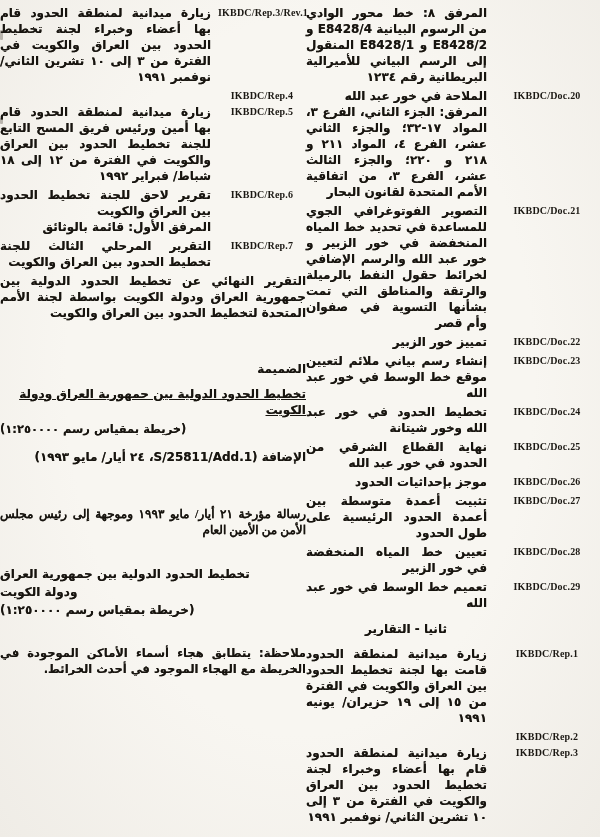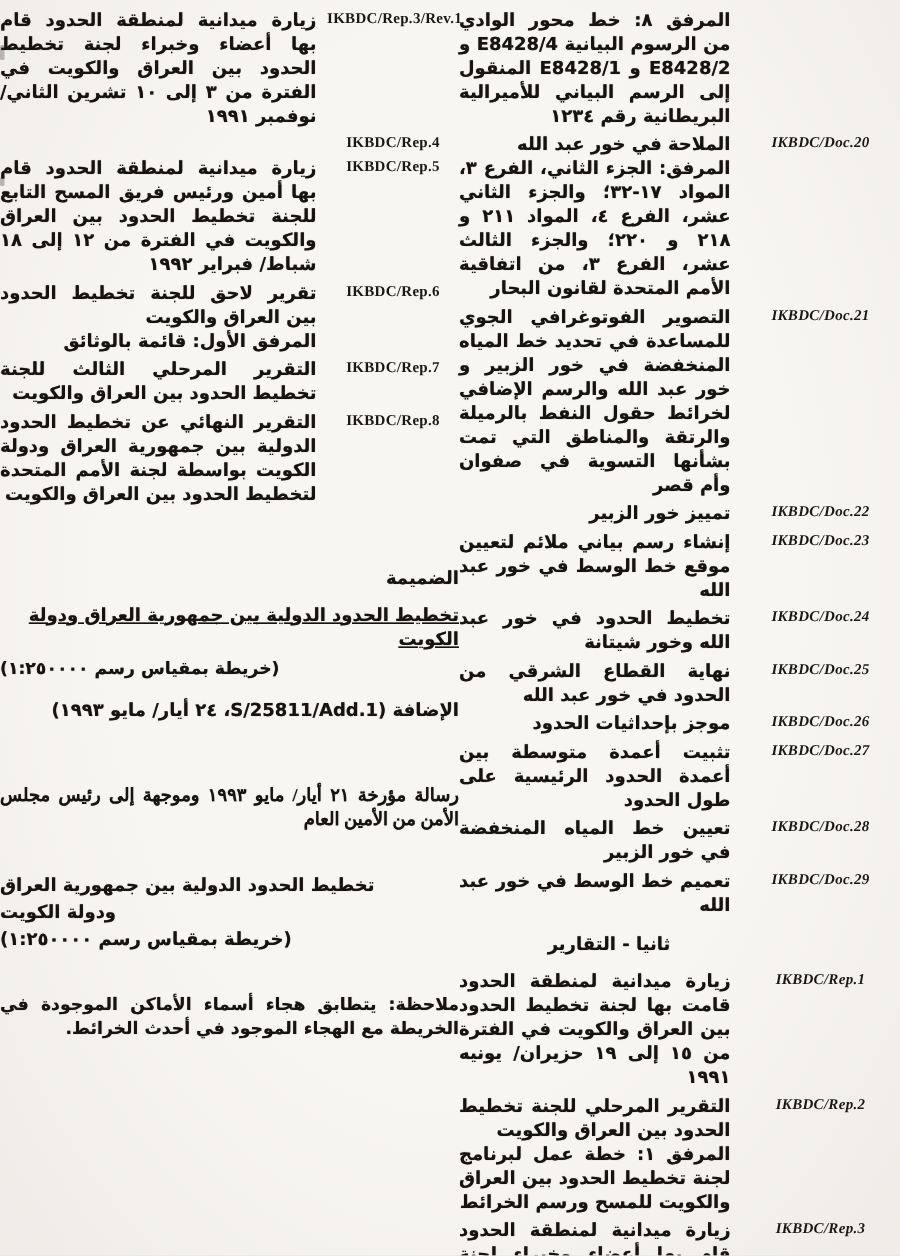--- a/index.html
+++ b/index.html
@@ -30,21 +30,21 @@
     direction:ltr;
     text-align:center;
     font-family:"Liberation Serif",serif;
     font-weight:bold;
     font-size:10px;
     padding:2px 0 0 7px;
     letter-spacing:.2px;
     white-space:nowrap;
     color:#1b1813;
   }
-  .col-right .entry .code{width:106px;font-style:italic;}
+  .col-right .entry .code{width:106px;}
   .col-left  .entry .code{width:88px;}
   .entry .text{
     flex:1;
     direction:rtl;
     text-align:justify;
     white-space:pre-line;
     font-size:12px;
     line-height:16px;
     font-weight:bold;
     text-shadow:0 0 .5px rgba(25,20,12,.65);
@@ -149,22 +149,20 @@
 
     <div>
 
         <div class="entry">
           <div class="code">IKBDC/Rep.1</div>
           <div class="text">زيارة ميدانية لمنطقة الحدود قامت بها لجنة تخطيط الحدود بين العراق والكويت في الفترة من ١٥ إلى ١٩ حزيران/ يونيه ١٩٩١</div>
         </div>
 
         <div class="entry">
           <div class="code">IKBDC/Rep.2</div>
-          <div class="text">التقرير المرحلي للجنة تخطيط الحدود بين العراق والكويت
-المرفق ١: خطة عمل لبرنامج لجنة تخطيط الحدود بين العراق والكويت للمسح ورسم الخرائط</div>
         </div>
 
         <div class="entry">
           <div class="code">IKBDC/Rep.3</div>
           <div class="text">زيارة ميدانية لمنطقة الحدود قام بها أعضاء وخبراء لجنة تخطيط الحدود بين العراق والكويت في الفترة من ٣ إلى ١٠ تشرين الثاني/ نوفمبر ١٩٩١</div>
         </div>
       </div>
   </div>
 
   <div class="col col-left">
@@ -189,21 +187,20 @@
           <div class="text">تقرير لاحق للجنة تخطيط الحدود بين العراق والكويت
 المرفق الأول: قائمة بالوثائق</div>
         </div>
 
         <div class="entry">
           <div class="code">IKBDC/Rep.7</div>
           <div class="text">التقرير المرحلي الثالث للجنة تخطيط الحدود بين العراق والكويت</div>
         </div>
 
         <div class="entry">
-          <div class="code">IKBDC/Rep.8</div>
           <div class="text">التقرير النهائي عن تخطيط الحدود الدولية بين جمهورية العراق ودولة الكويت بواسطة لجنة الأمم المتحدة لتخطيط الحدود بين العراق والكويت</div>
         </div>
       </div>
 
     <div class="sec right supp-heading">الضميمة</div>
     <div class="sec right supp-title">تخطيط الحدود الدولية بين جمهورية العراق ودولة الكويت</div>
     <div class="sec center supp-scale">(خريطة بمقياس رسم ١:٢٥٠٠٠٠)</div>
 
     <div class="sec right addendum">الإضافة (S/25811/Add.1، ٢٤ أيار/ مايو ١٩٩٣)</div>
 

